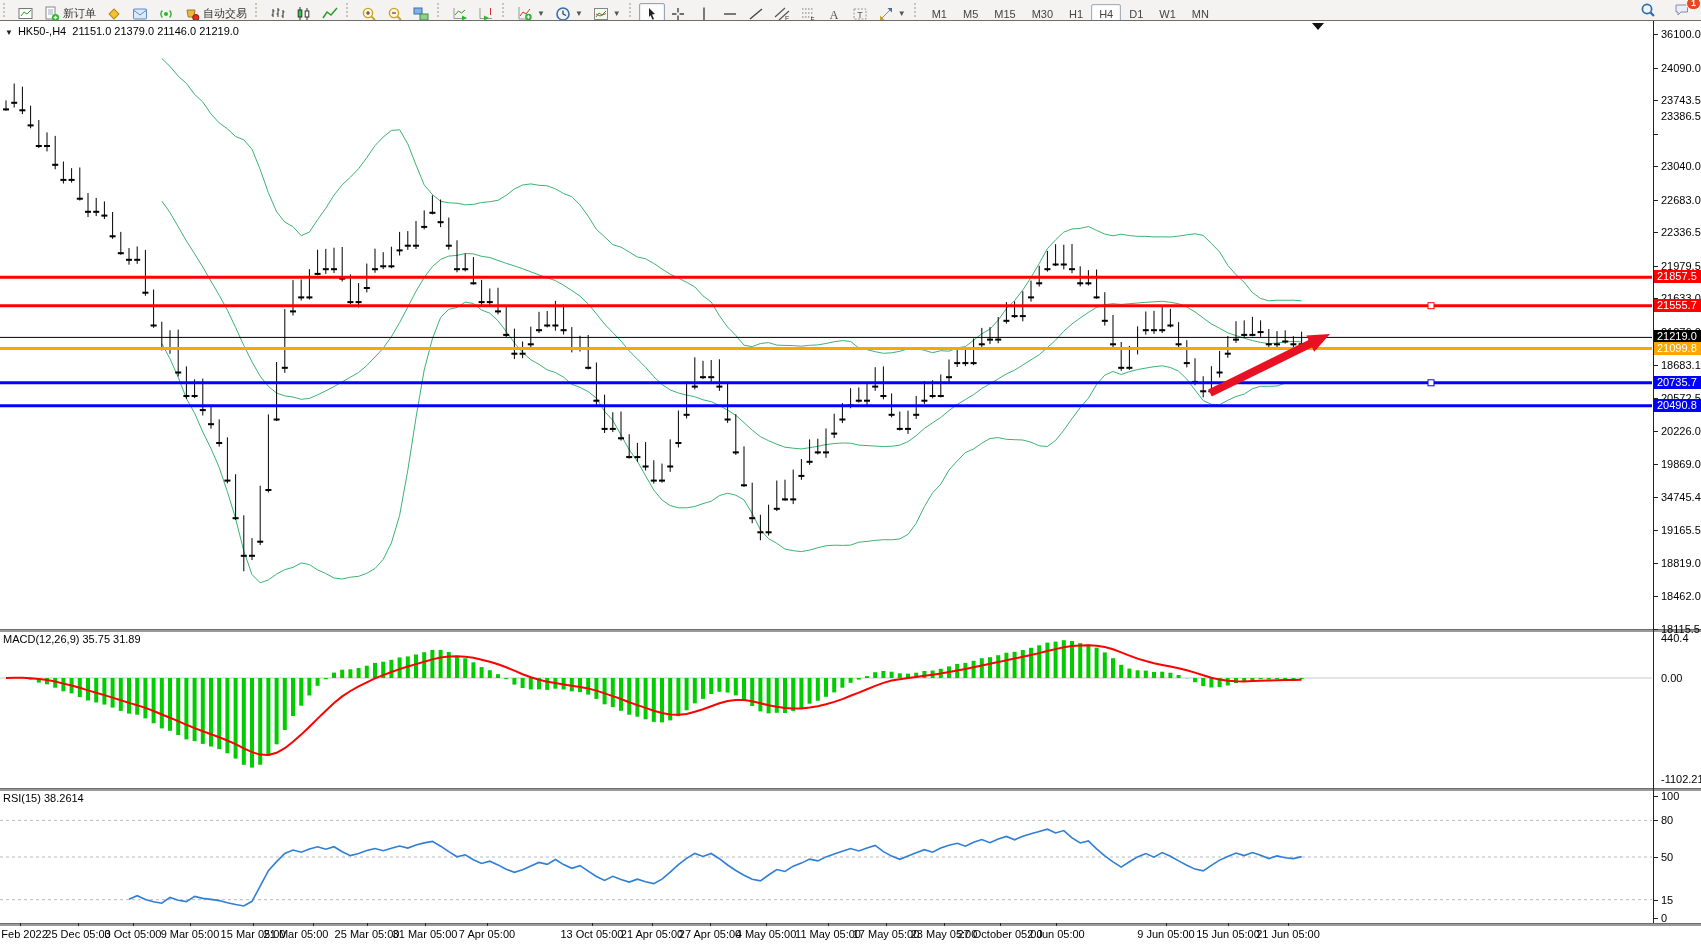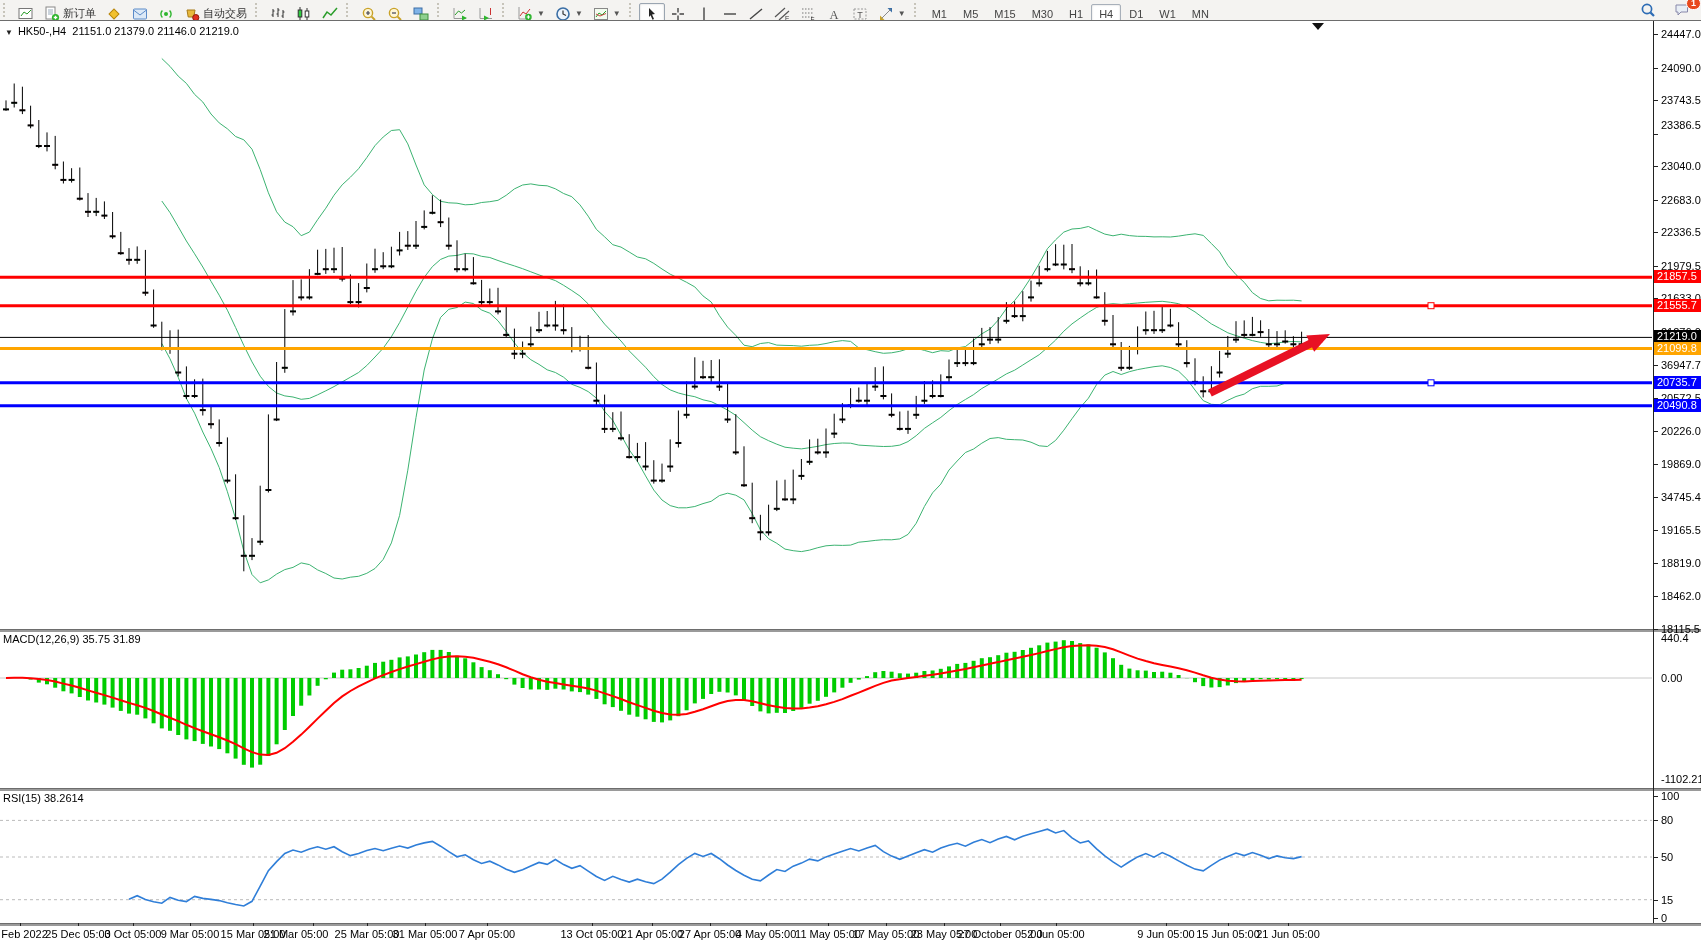--- a/index.html
+++ b/index.html
@@ -853,41 +853,41 @@
       <line x1="0" y1="30.4" x2="1652" y2="30.4" stroke="#bbb" stroke-dasharray="3,3"></line>
       <line x1="0" y1="67.0" x2="1652" y2="67.0" stroke="#bbb" stroke-dasharray="3,3"></line>
       <line x1="0" y1="109.7" x2="1652" y2="109.7" stroke="#bbb" stroke-dasharray="3,3"></line>
       <polyline fill="none" stroke="#2f7ed8" stroke-width="1.6" points="129,109.3 137.2,105.7 145.39999999999998,109.4 153.6,111.7 161.79999999999998,113.2 170,107.4 178.2,110.2 186.39999999999998,111.6 194.6,106.4 202.79999999999998,108.4 210.99999999999997,109.4 219.2,110.6 227.39999999999998,112.8 235.59999999999997,114.5 243.79999999999998,116.0 251.99999999999997,111.3 260.2,96.2 268.4,80.6 276.59999999999997,71.6 284.79999999999995,63.5 293,60.0 301.2,62.2 309.4,59.1 317.59999999999997,56.8 325.79999999999995,59.2 334,56.7 342.2,61.7 350.4,65.6 358.59999999999997,63.4 366.79999999999995,60.6 374.99999999999994,58.5 383.2,60.7 391.4,58.2 399.59999999999997,56.0 407.79999999999995,58.1 415.99999999999994,55.1 424.2,52.9 432.4,51.4 440.59999999999997,56.2 448.79999999999995,61.7 456.99999999999994,66.8 465.19999999999993,64.8 473.4,69.8 481.59999999999997,73.4 489.79999999999995,71.2 497.99999999999994,74.9 506.19999999999993,79.2 514.4,82.3 522.5999999999999,79.8 530.8,76.0 539,72.4 547.1999999999999,74.4 555.4,69.5 563.5999999999999,74.6 571.8,78.3 580,75.7 588.1999999999999,81.1 596.4,86.5 604.5999999999999,90.4 612.8,86.3 621,89.6 629.1999999999999,92.1 637.4,89.2 645.5999999999999,91.8 653.8,93.6 662,89.1 670.1999999999999,82.2 678.4,74.7 686.5999999999999,68.3 694.8,63.4 702.9999999999999,66.5 711.1999999999999,63.5 719.4,68.7 727.5999999999999,75.0 735.8,80.5 743.9999999999999,85.2 752.1999999999999,89.3 760.4,90.9 768.5999999999999,85.0 776.8,79.5 784.9999999999999,81.5 793.1999999999999,76.2 801.4,73.1 809.5999999999999,69.1 817.8,70.9 825.9999999999999,66.9 834.1999999999999,64.1 842.4,61.3 850.5999999999999,58.6 858.8,60.9 866.9999999999999,58.1 875.1999999999999,55.4 883.4,61.6 891.5999999999999,66.1 899.8,69.3 907.9999999999999,66.0 916.1999999999999,62.8 924.3999999999999,59.7 932.5999999999999,62.2 940.8,58.1 948.9999999999999,55.2 957.1999999999999,53.3 965.3999999999999,56.2 973.5999999999999,52.3 981.8,49.5 989.9999999999999,52.7 998.1999999999999,49.0 1006.3999999999999,46.4 1014.5999999999999,49.8 1022.8,46.2 1031,43.7 1039.1999999999998,41.4 1047.3999999999999,39.2 1055.6,43.0 1063.8,40.6 1072,47.9 1080.1999999999998,53.0 1088.3999999999999,50.9 1096.6,58.9 1104.8,65.8 1113,71.8 1121.1999999999998,77.1 1129.3999999999999,71.8 1137.6,66.9 1145.8,63.5 1154,67.2 1162.1999999999998,62.6 1170.3999999999999,66.3 1178.6,70.9 1186.8,75.2 1195,79.1 1203.1999999999998,80.9 1211.3999999999999,75.3 1219.6,70.1 1227.8,66.5 1236,63.0 1244.1999999999998,65.6 1252.3999999999999,62.5 1260.6,65.2 1268.8,68.6 1277,65.9 1285.1999999999998,67.8 1293.3999999999999,68.6 1301.6,66.6"></polyline>
     </svg>
 
   <div class="pane-sep" id="sep3" style="top: 902px;"></div>
   <div id="vaxis-line" style="left: 1653px;"></div>
   <div id="axis-layer">
       <div class="tick-mark" style="left:1654px;top:13px"></div>
-      <div class="tick-lbl" style="left:1661px;top:7px">24447.0</div>
+      <div class="tick-lbl" style="left:1661px;top:7px">36100.0</div>
       <div class="tick-mark" style="left:1654px;top:47px"></div>
       <div class="tick-lbl" style="left:1661px;top:41px">24090.0</div>
       <div class="tick-mark" style="left:1654px;top:79px"></div>
       <div class="tick-lbl" style="left:1661px;top:73px">23743.5</div>
       <div class="tick-mark" style="left:1654px;top:113px"></div>
-      <div class="tick-lbl" style="left:1661px;top:98px">23386.5</div>
+      <div class="tick-lbl" style="left:1661px;top:89px">23386.5</div>
       <div class="tick-mark" style="left:1654px;top:145px"></div>
       <div class="tick-lbl" style="left:1661px;top:139px">23040.0</div>
       <div class="tick-mark" style="left:1654px;top:179px"></div>
       <div class="tick-lbl" style="left:1661px;top:173px">22683.0</div>
       <div class="tick-mark" style="left:1654px;top:211px"></div>
       <div class="tick-lbl" style="left:1661px;top:205px">22336.5</div>
       <div class="tick-mark" style="left:1654px;top:245px"></div>
       <div class="tick-lbl" style="left:1661px;top:239px">21979.5</div>
       <div class="tick-mark" style="left:1654px;top:277px"></div>
       <div class="tick-lbl" style="left:1661px;top:271px">21633.0</div>
       <div class="tick-mark" style="left:1654px;top:311px"></div>
       <div class="tick-lbl" style="left:1661px;top:305px">21276.0</div>
       <div class="tick-mark" style="left:1654px;top:344px"></div>
-      <div class="tick-lbl" style="left:1661px;top:338px">36947.7</div>
+      <div class="tick-lbl" style="left:1661px;top:338px">18683.1</div>
       <div class="tick-mark" style="left:1654px;top:377px"></div>
       <div class="tick-lbl" style="left:1661px;top:371px">20572.5</div>
       <div class="tick-mark" style="left:1654px;top:410px"></div>
       <div class="tick-lbl" style="left:1661px;top:404px">20226.0</div>
       <div class="tick-mark" style="left:1654px;top:443px"></div>
       <div class="tick-lbl" style="left:1661px;top:437px">19869.0</div>
       <div class="tick-mark" style="left:1654px;top:476px"></div>
       <div class="tick-lbl" style="left:1661px;top:470px">34745.4</div>
       <div class="tick-mark" style="left:1654px;top:509px"></div>
       <div class="tick-lbl" style="left:1661px;top:503px">19165.5</div>

